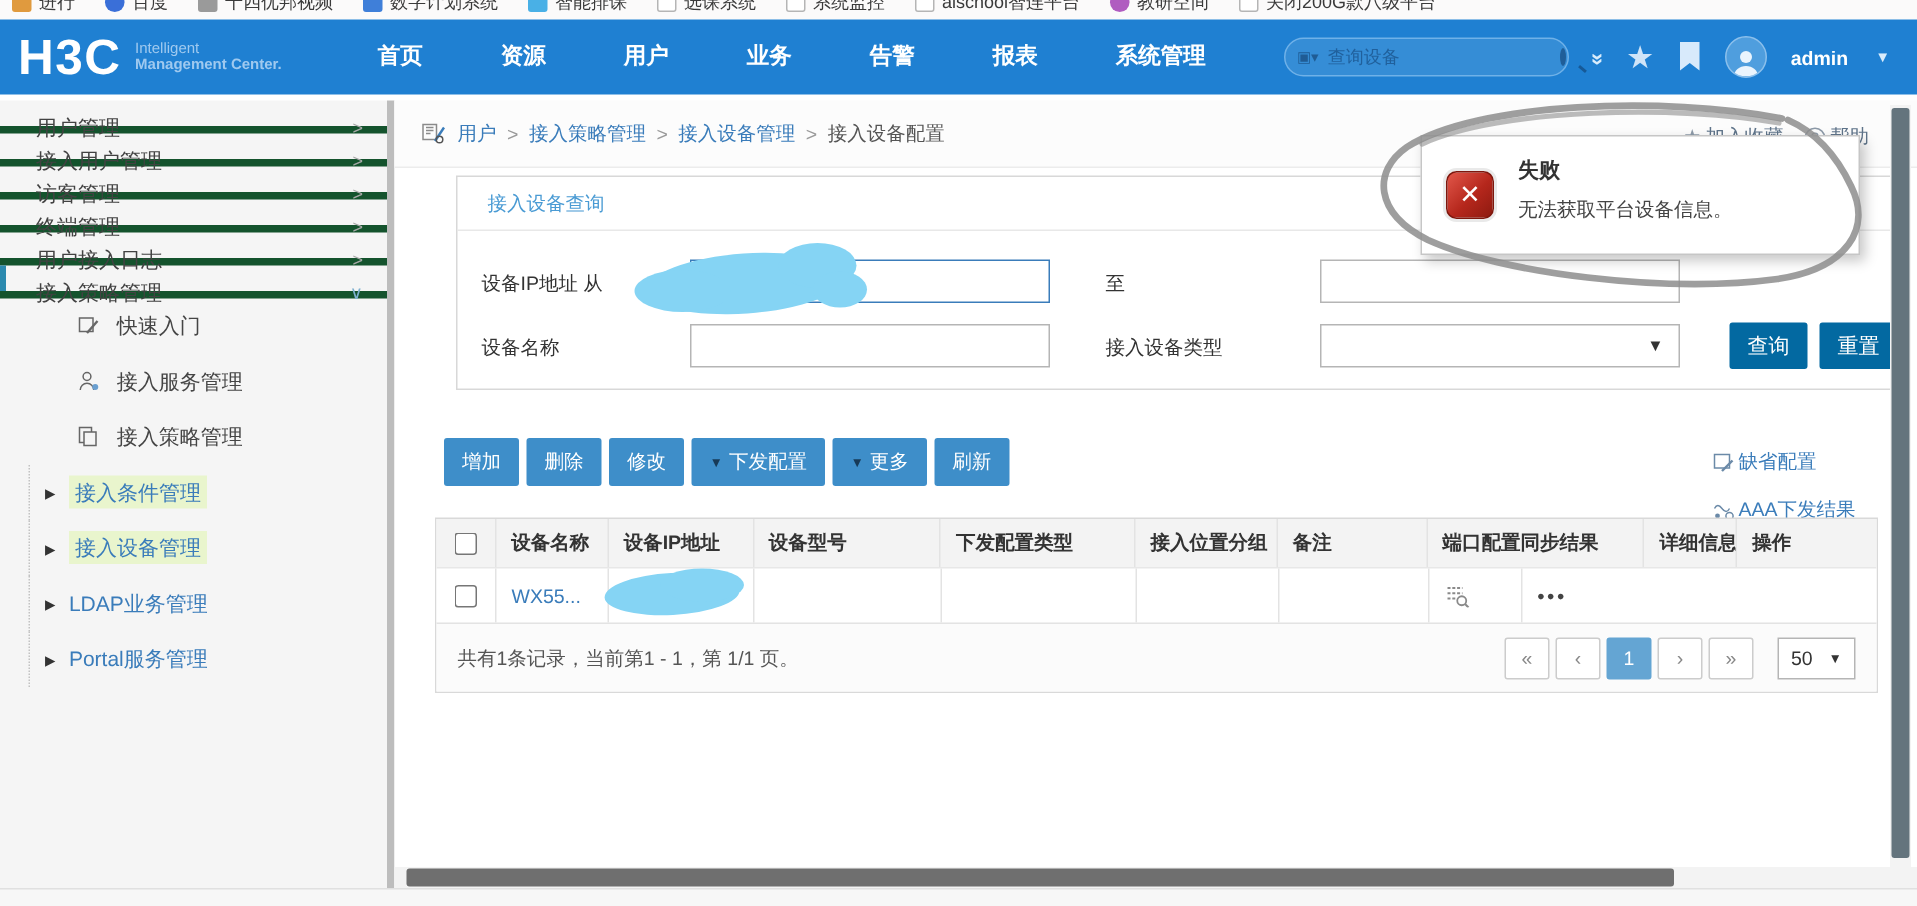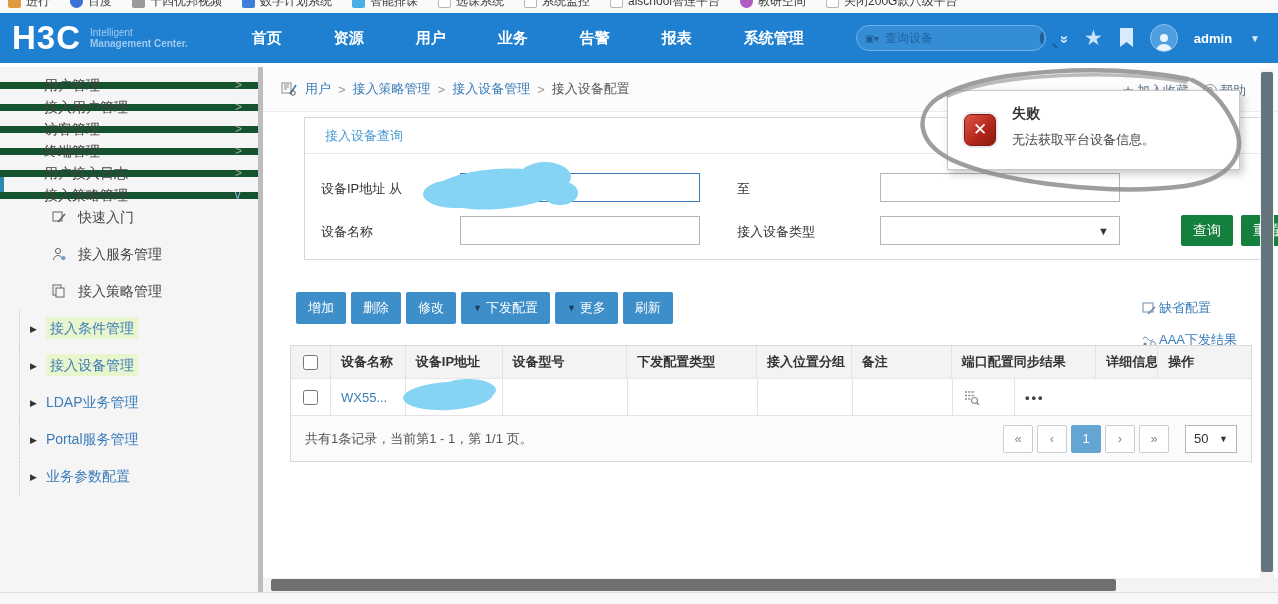--- a/index.html
+++ b/index.html
@@ -38,22 +38,22 @@
   .dbl-chev { color:#d9ecfc; font-size:15px; font-weight:bold; transform:rotate(90deg); letter-spacing:-2px; }
   .star-ico { color:#cfe4f8; font-size:21px; }
   .avatar { width:28px; height:28px; border-radius:50%; background:#4f9ede;
     border:1px solid #8cc0ec; display:flex; align-items:flex-end; justify-content:center; overflow:hidden; }
   .admin-name { color:#fff; font-size:13px; font-weight:bold; }
   .admin-caret { color:#d9ecfc; font-size:10px; margin-left:2px; }
 
   
   #sidebar { position:absolute; left:0; top:67px; width:258px; height:525px;
     background:#f5f5f5; font-size:14px; }
-  .side-item { height:22px; line-height:37px; padding-left:44px; color:#424242;
-    border-bottom:7px solid #14532d; position:relative; cursor:pointer; }
+  .side-item { height:22px; line-height:37px; padding-left:24px; color:#424242;
+    border-bottom:5px solid #14532d; position:relative; cursor:pointer; }
   .side-item .chev { position:absolute; right:16px; color:#a8a8a8; font-size:12px; }
   .side-item.expanded .accent { position:absolute; left:0; top:0; width:4px; height:100%;
     background:#2b89ae; }
   .side-sub { height:37px; line-height:37px; padding-left:52px; color:#454545;
     position:relative; cursor:pointer; }
   .side-sub .mini-ico { display:inline-block; vertical-align:middle; margin-right:8px; margin-top:-3px; }
   .tree-item { height:37px; line-height:37px; padding-left:30px; position:relative; cursor:pointer; }
   .tree-item::before { content:""; position:absolute; left:19px; top:0; bottom:0;
     border-left:1px dotted #c2c2c2; }
   .tree-arrow { color:#333; font-size:9px; margin-right:9px; vertical-align:1px; }
@@ -82,23 +82,23 @@
   #qp-title { height:36px; line-height:36px; padding-left:20px; color:#4a9bd4;
     font-size:13px; border-bottom:1px solid #e8e8e8; }
   .f-label { position:absolute; font-size:13px; color:#333; }
   .f-input { position:absolute; width:240px; height:29px; border:1px solid #b5b5b5;
     background:#fff; font-size:13px; padding:0 6px; outline:none; }
   .f-input.focused { border:1px solid #3a7cba; }
   .f-select { position:absolute; width:240px; height:29px; border:1px solid #b5b5b5;
     background:#fff; display:flex; align-items:center; justify-content:flex-end;
     padding-right:10px; cursor:pointer; }
   .sel-caret { color:#333; font-size:11px; }
-  .blue-btn { position:absolute; height:31px; background:#15803d; color:#fff;
+  .blue-btn { position:absolute; height:31px; background:#0369a1; color:#fff;
     border:none; font-size:14px; border-radius:2px; cursor:pointer;
-    font-family:"Liberation Sans","DejaVu Sans",sans-serif;margin-left:28px; }
+    font-family:"Liberation Sans","DejaVu Sans",sans-serif; }
 
   
   #toolbar { position:absolute; left:33px; top:225px; display:flex; gap:5px; }
   .tb-btn { height:32px; background:#3e8ec9; color:#fff; border:none; font-size:13px;
     padding:0 12px; border-radius:2px; cursor:pointer; display:flex; align-items:center; gap:4px;
     font-family:"Liberation Sans","DejaVu Sans",sans-serif; }
   .tb-caret { color:#173a57; font-size:9px; }
   #tb-links { position:absolute; right:28px; top:232px; display:flex; gap:14px;
     font-size:13px; align-items:flex-start;flex-direction:column; }
   .tb-link { color:#3a7cba; cursor:pointer; display:flex; align-items:center; gap:3px; }
@@ -267,21 +267,20 @@
         <rect x="1" y="1" width="8" height="10" fill="none" stroke="#666"></rect>
         <rect x="4" y="4" width="8" height="9" fill="#f5f5f5" stroke="#666"></rect>
       </svg>
     <span>接入策略管理</span>
   </div>
 
   <div class="tree-item"><span class="tree-arrow">▶</span><span class="tree-label hl">接入条件管理</span></div>
   <div class="tree-item"><span class="tree-arrow">▶</span><span class="tree-label hl">接入设备管理</span></div>
   <div class="tree-item"><span class="tree-arrow">▶</span><span class="tree-label">LDAP业务管理</span></div>
   <div class="tree-item"><span class="tree-arrow">▶</span><span class="tree-label">Portal服务管理</span></div>
-  <div class="tree-item"><span class="tree-arrow">▶</span><span class="tree-label">业务参数配置</span></div>
 </div>
 <div id="splitter"></div>
 
 <div id="content">
   <div id="crumb-row">
     <div id="breadcrumb">
       <svg width="17" height="16" viewBox="0 0 17 16">
           <rect x="1" y="2" width="9" height="10" fill="none" stroke="#8a8a8a"></rect>
           <path d="M3 4h5M3 6h5M3 8h3" stroke="#8a8a8a" stroke-width="1"></path>
           <path d="M9 13 L15 4" stroke="#3a7cba" stroke-width="1.6"></path>

